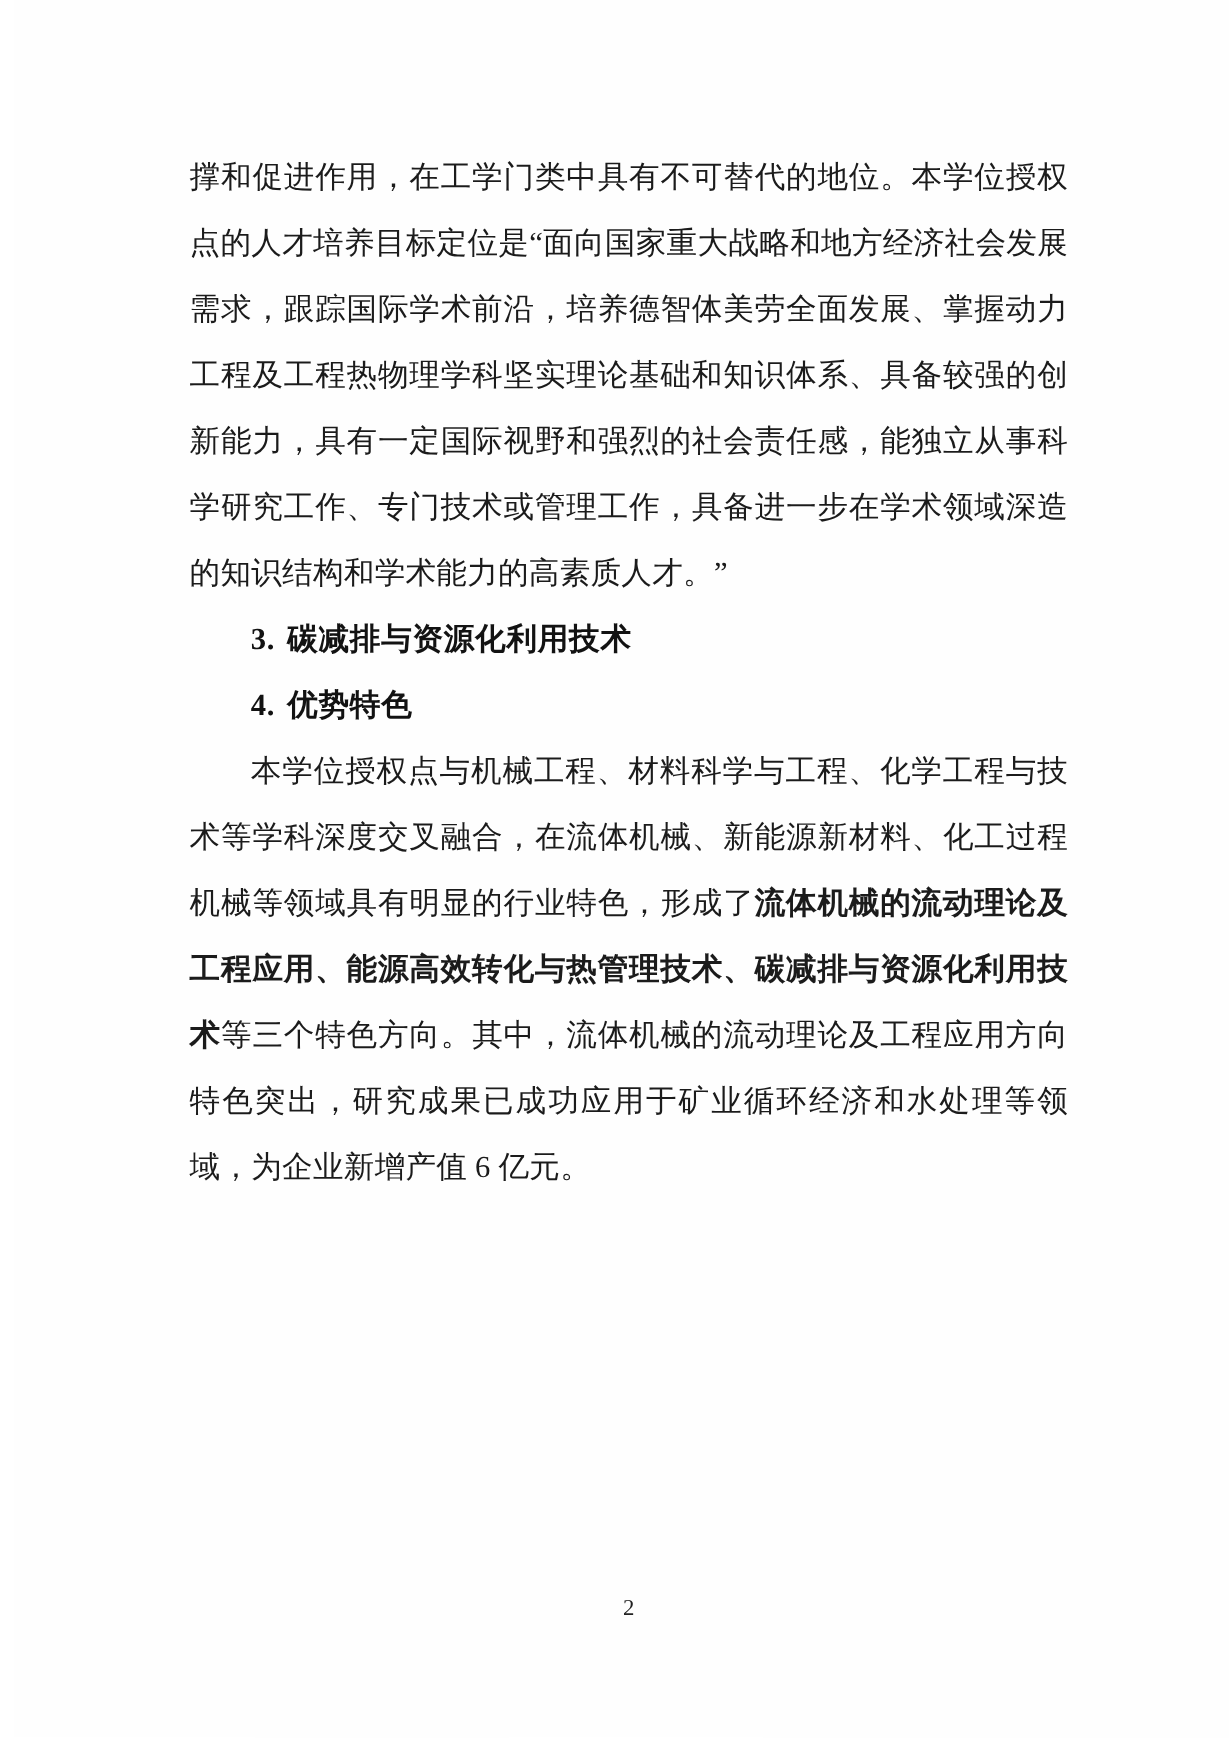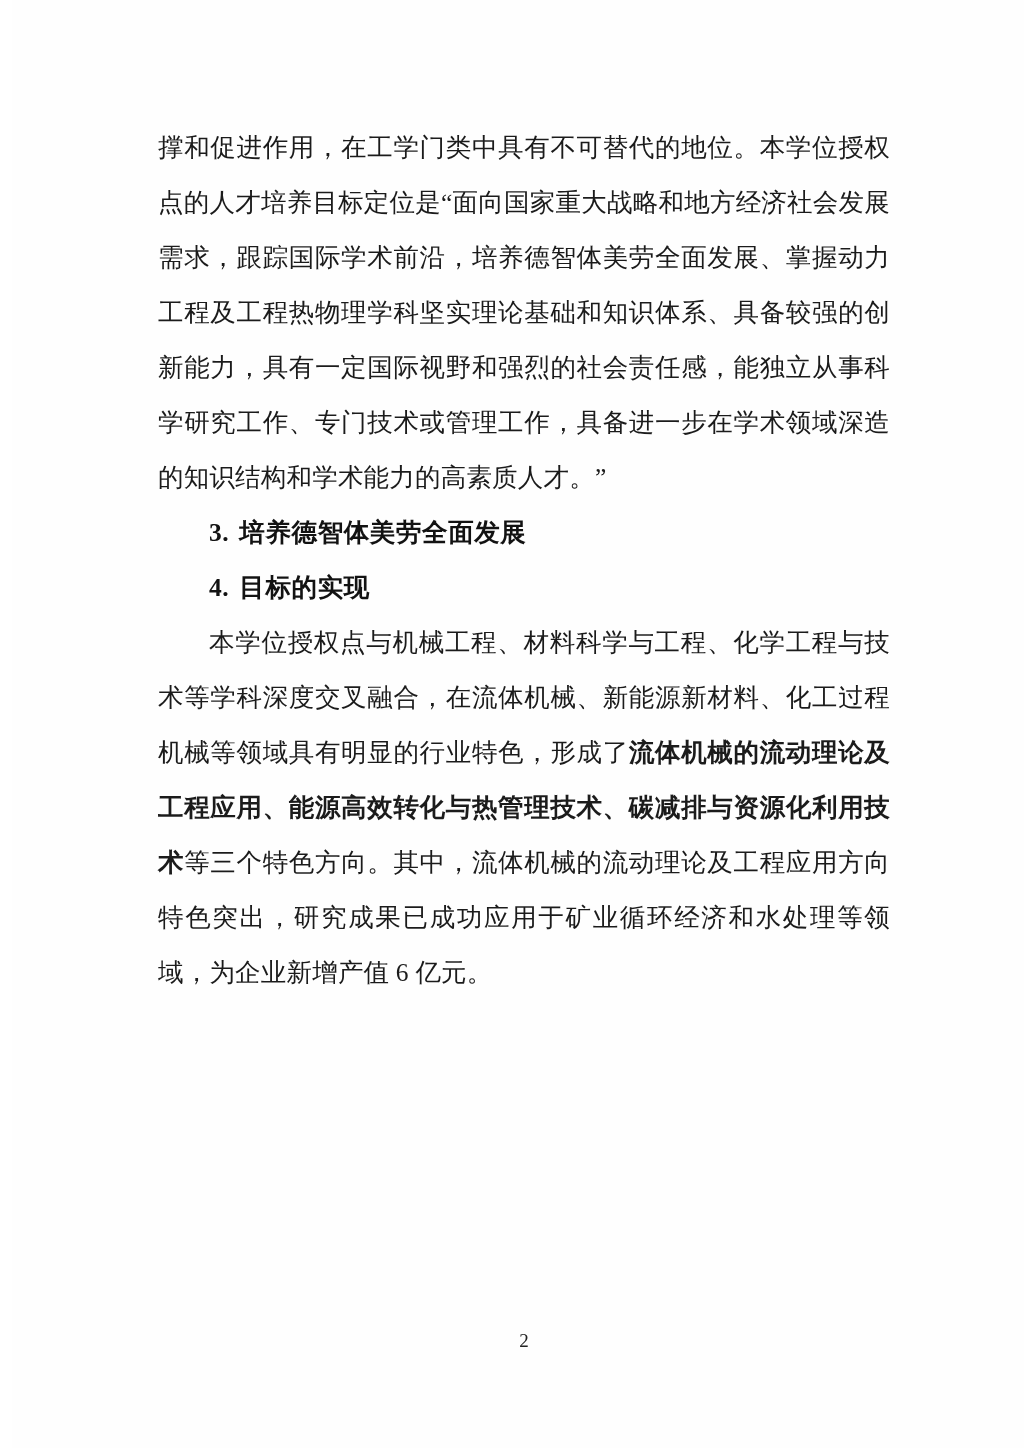--- a/index.html
+++ b/index.html
@@ -68,24 +68,24 @@
 </style>
 </head>
 <body>
 
 <div class="page">
 
   <div class="content">
 
     <p class="para">撑和促进作用，在工学门类中具有不可替代的地位。本学位授权点的人才培养目标定位是“面向国家重大战略和地方经济社会发展需求，跟踪国际学术前沿，培养德智体美劳全面发展、掌握动力工程及工程热物理学科坚实理论基础和知识体系、具备较强的创新能力，具有一定国际视野和强烈的社会责任感，能独立从事科学研究工作、专门技术或管理工作，具备进一步在学术领域深造的知识结构和学术能力的高素质人才。”</p>
 
-    <h2 class="heading"><span class="num">3.</span><span>培养德智体美劳全面发展</span></h2>
+    <h2 class="heading"><span class="num">3.</span><span>碳减排与资源化利用技术</span></h2>
 
 
-    <h2 class="heading"><span class="num">4.</span><span>目标的实现</span></h2>
+    <h2 class="heading"><span class="num">4.</span><span>优势特色</span></h2>
 
     <p class="para indent"><span>本学位授权点与机械工程、材料科学与工程、化学工程与技术等学科深度交叉融合，在流体机械、新能源新材料、化工过程机械等领域具有明显的行业特色，形成了</span><b class="emph">流体机械的流动理论及工程应用、能源高效转化与热管理技术、碳减排与资源化利用技术</b><span>等三个特色方向。其中，流体机械的流动理论及工程应用方向特色突出，研究成果已成功应用于矿业循环经济和水处理等领域，为企业新增产值 6 亿元。</span></p>
 
   </div>
 
   <div class="page-number">2</div>
 
 </div>
 
 </body></html>

